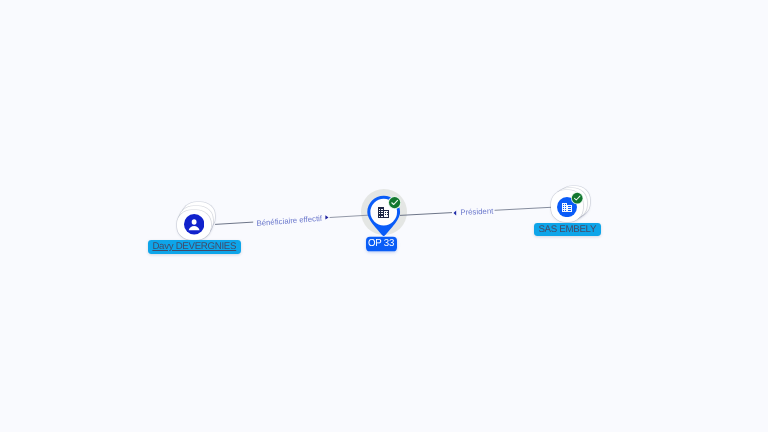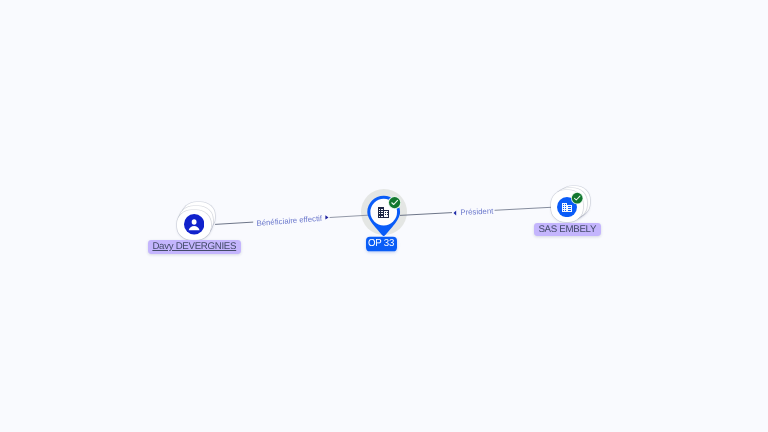--- a/index.html
+++ b/index.html
@@ -3,21 +3,21 @@
 <meta charset="utf-8">
 <style>
   html,body{margin:0;padding:0;}
   body{width:768px;height:432px;background:#f9fafe;font-family:"Liberation Sans",sans-serif;overflow:hidden;
         -webkit-font-smoothing:antialiased;text-rendering:geometricPrecision;}
   #stage{position:relative;width:768px;height:432px;background:#f9fafe;}
   svg.edges{position:absolute;left:0;top:0;width:768px;height:432px;overflow:visible;}
   .node{position:absolute;}
   .stackcard{position:absolute;background:#ffffff;border-radius:44%;
              box-shadow:0 0 0 0.6px rgba(120,128,150,.30), 0 1px 2.5px rgba(40,50,90,.13);}
-  .lbl{position:absolute;background:#c4b5fd;border-radius:3.4px;color:#434b69;
+  .lbl{position:absolute;background:#0ea5e9;border-radius:3.4px;color:#434b69;
        font-size:9.7px;line-height:9.7px;white-space:nowrap;padding:0;
        letter-spacing:-0.3px;
        box-shadow:0 1px 3px rgba(40,50,90,.17);display:flex;align-items:center;
        justify-content:center;}
   .halo{position:absolute;border-radius:50%;background:#e4e6e4;}
   .oplbl{position:absolute;background:#0a5df6;border-radius:4px;color:#ffffff;
          font-size:9.7px;line-height:9.7px;white-space:nowrap;
          box-shadow:0 1px 3px rgba(20,80,220,.26);display:flex;align-items:center;
          justify-content:center;letter-spacing:-0.25px;text-indent:-0.25px;
          transform:scaleY(1.05);}

